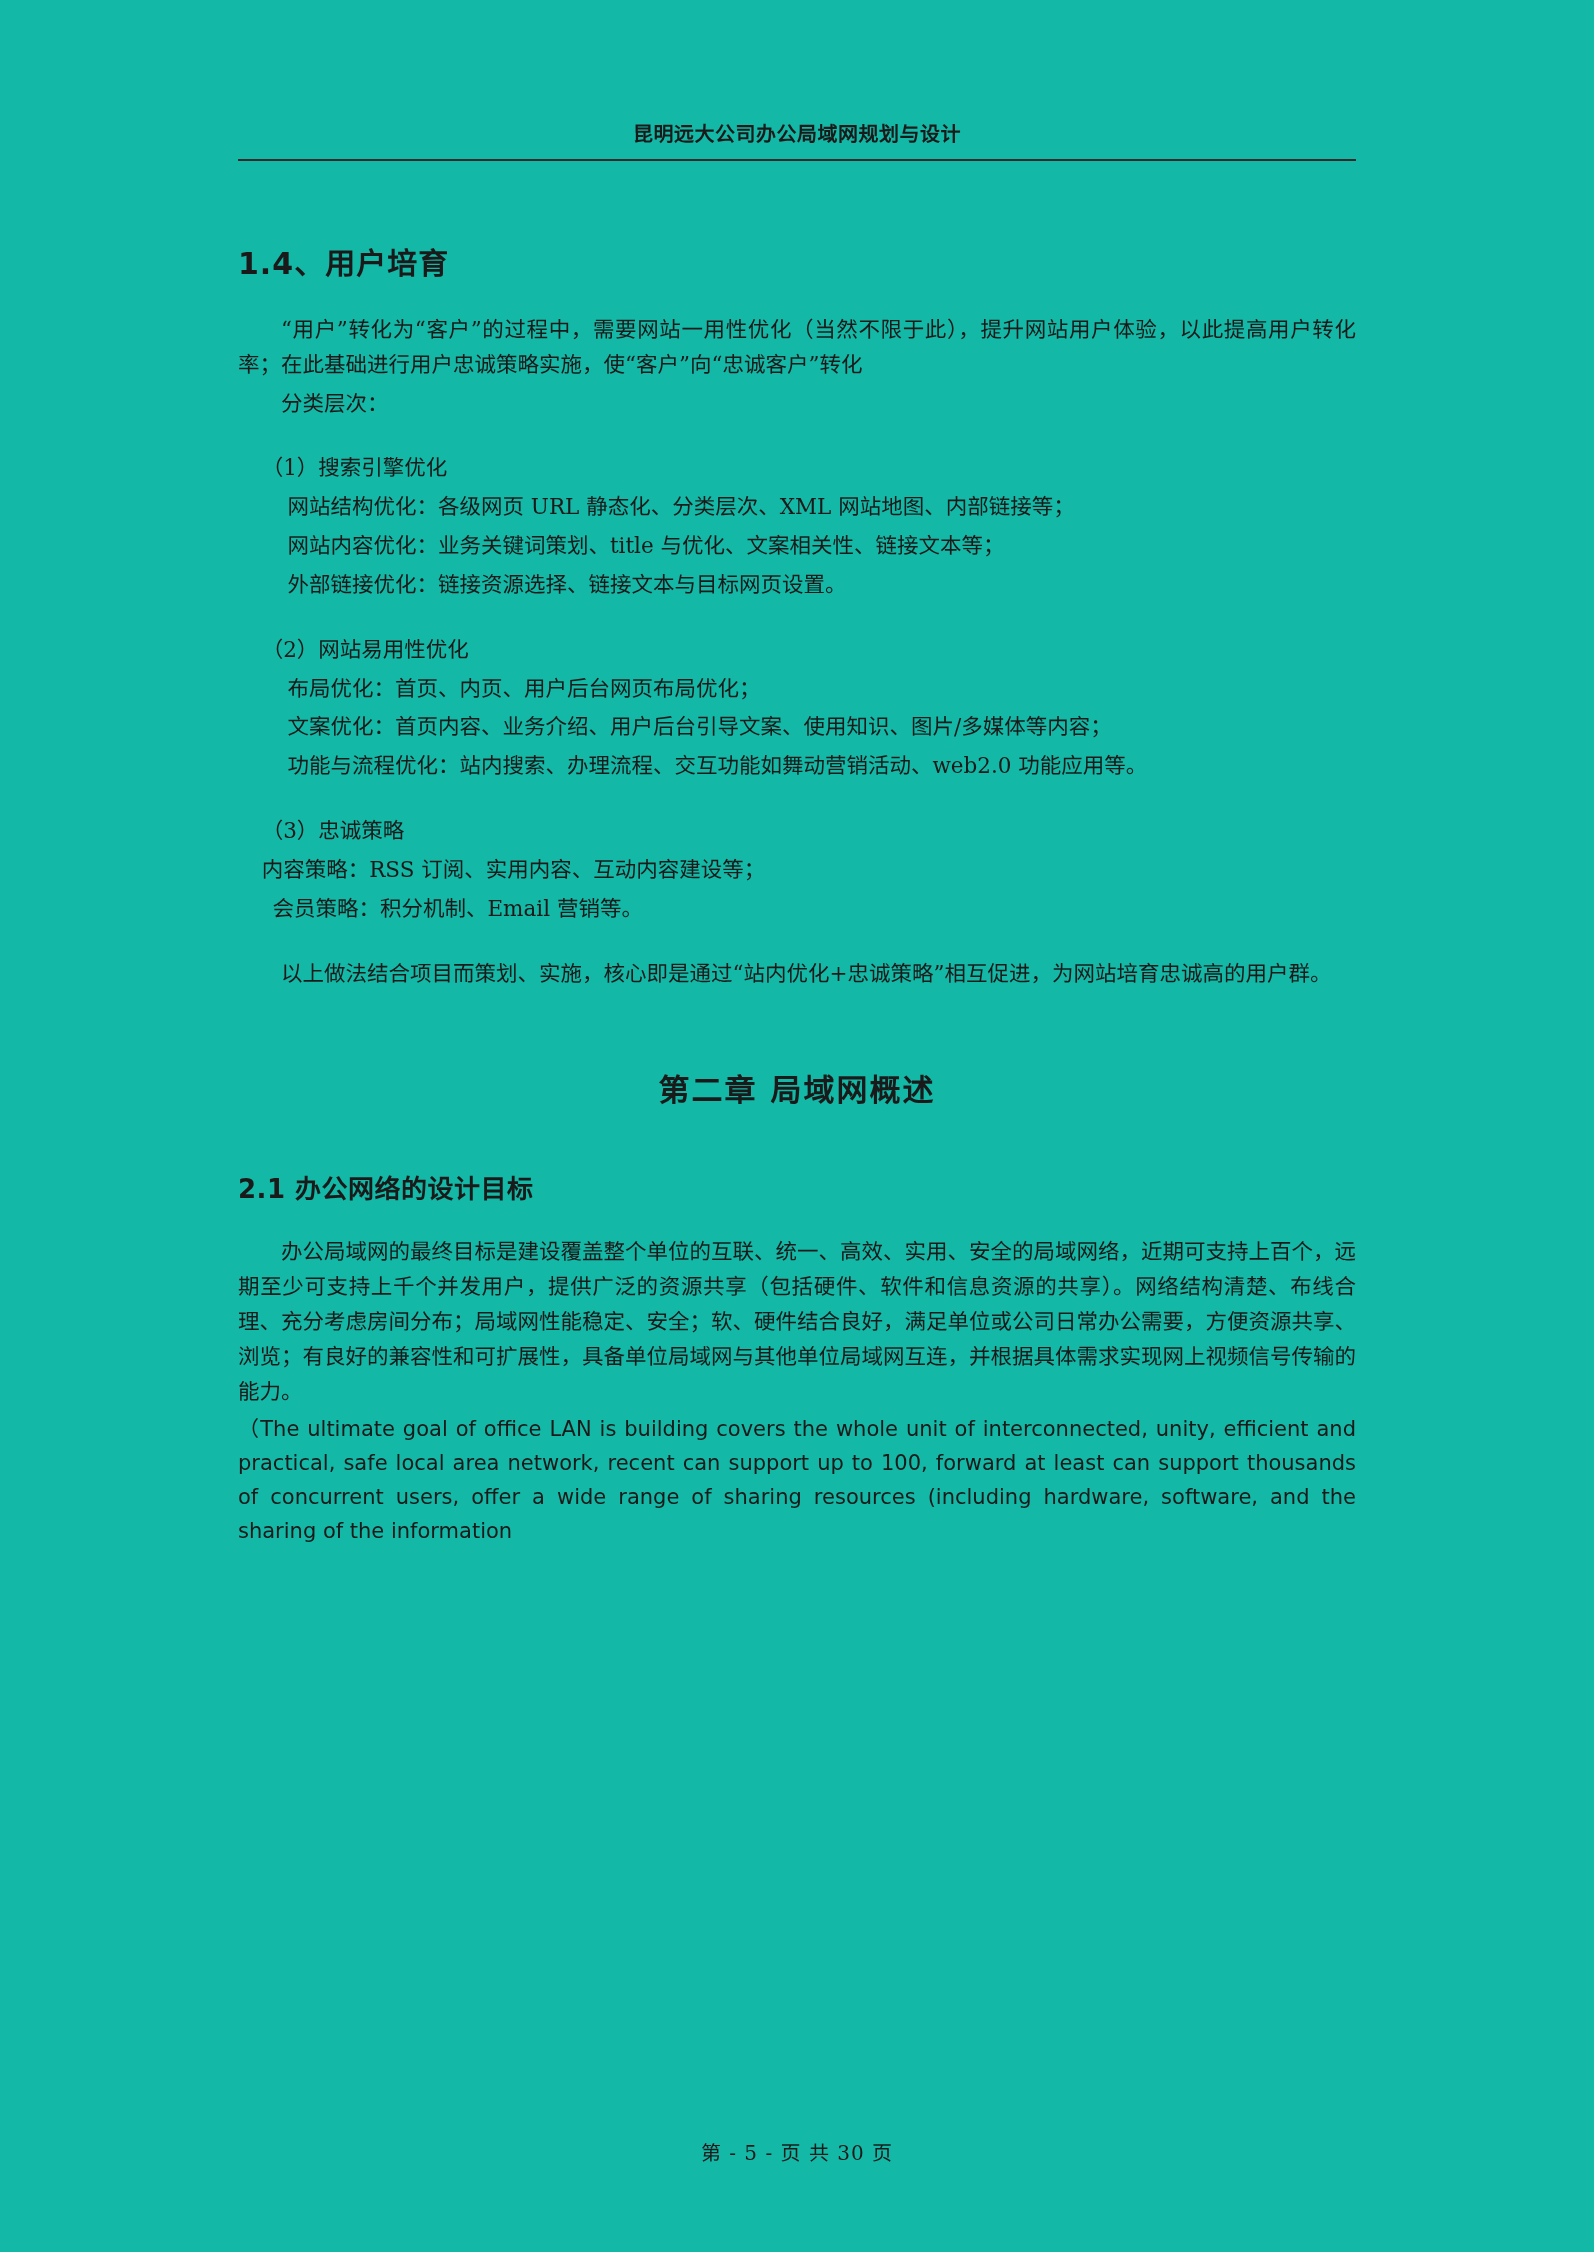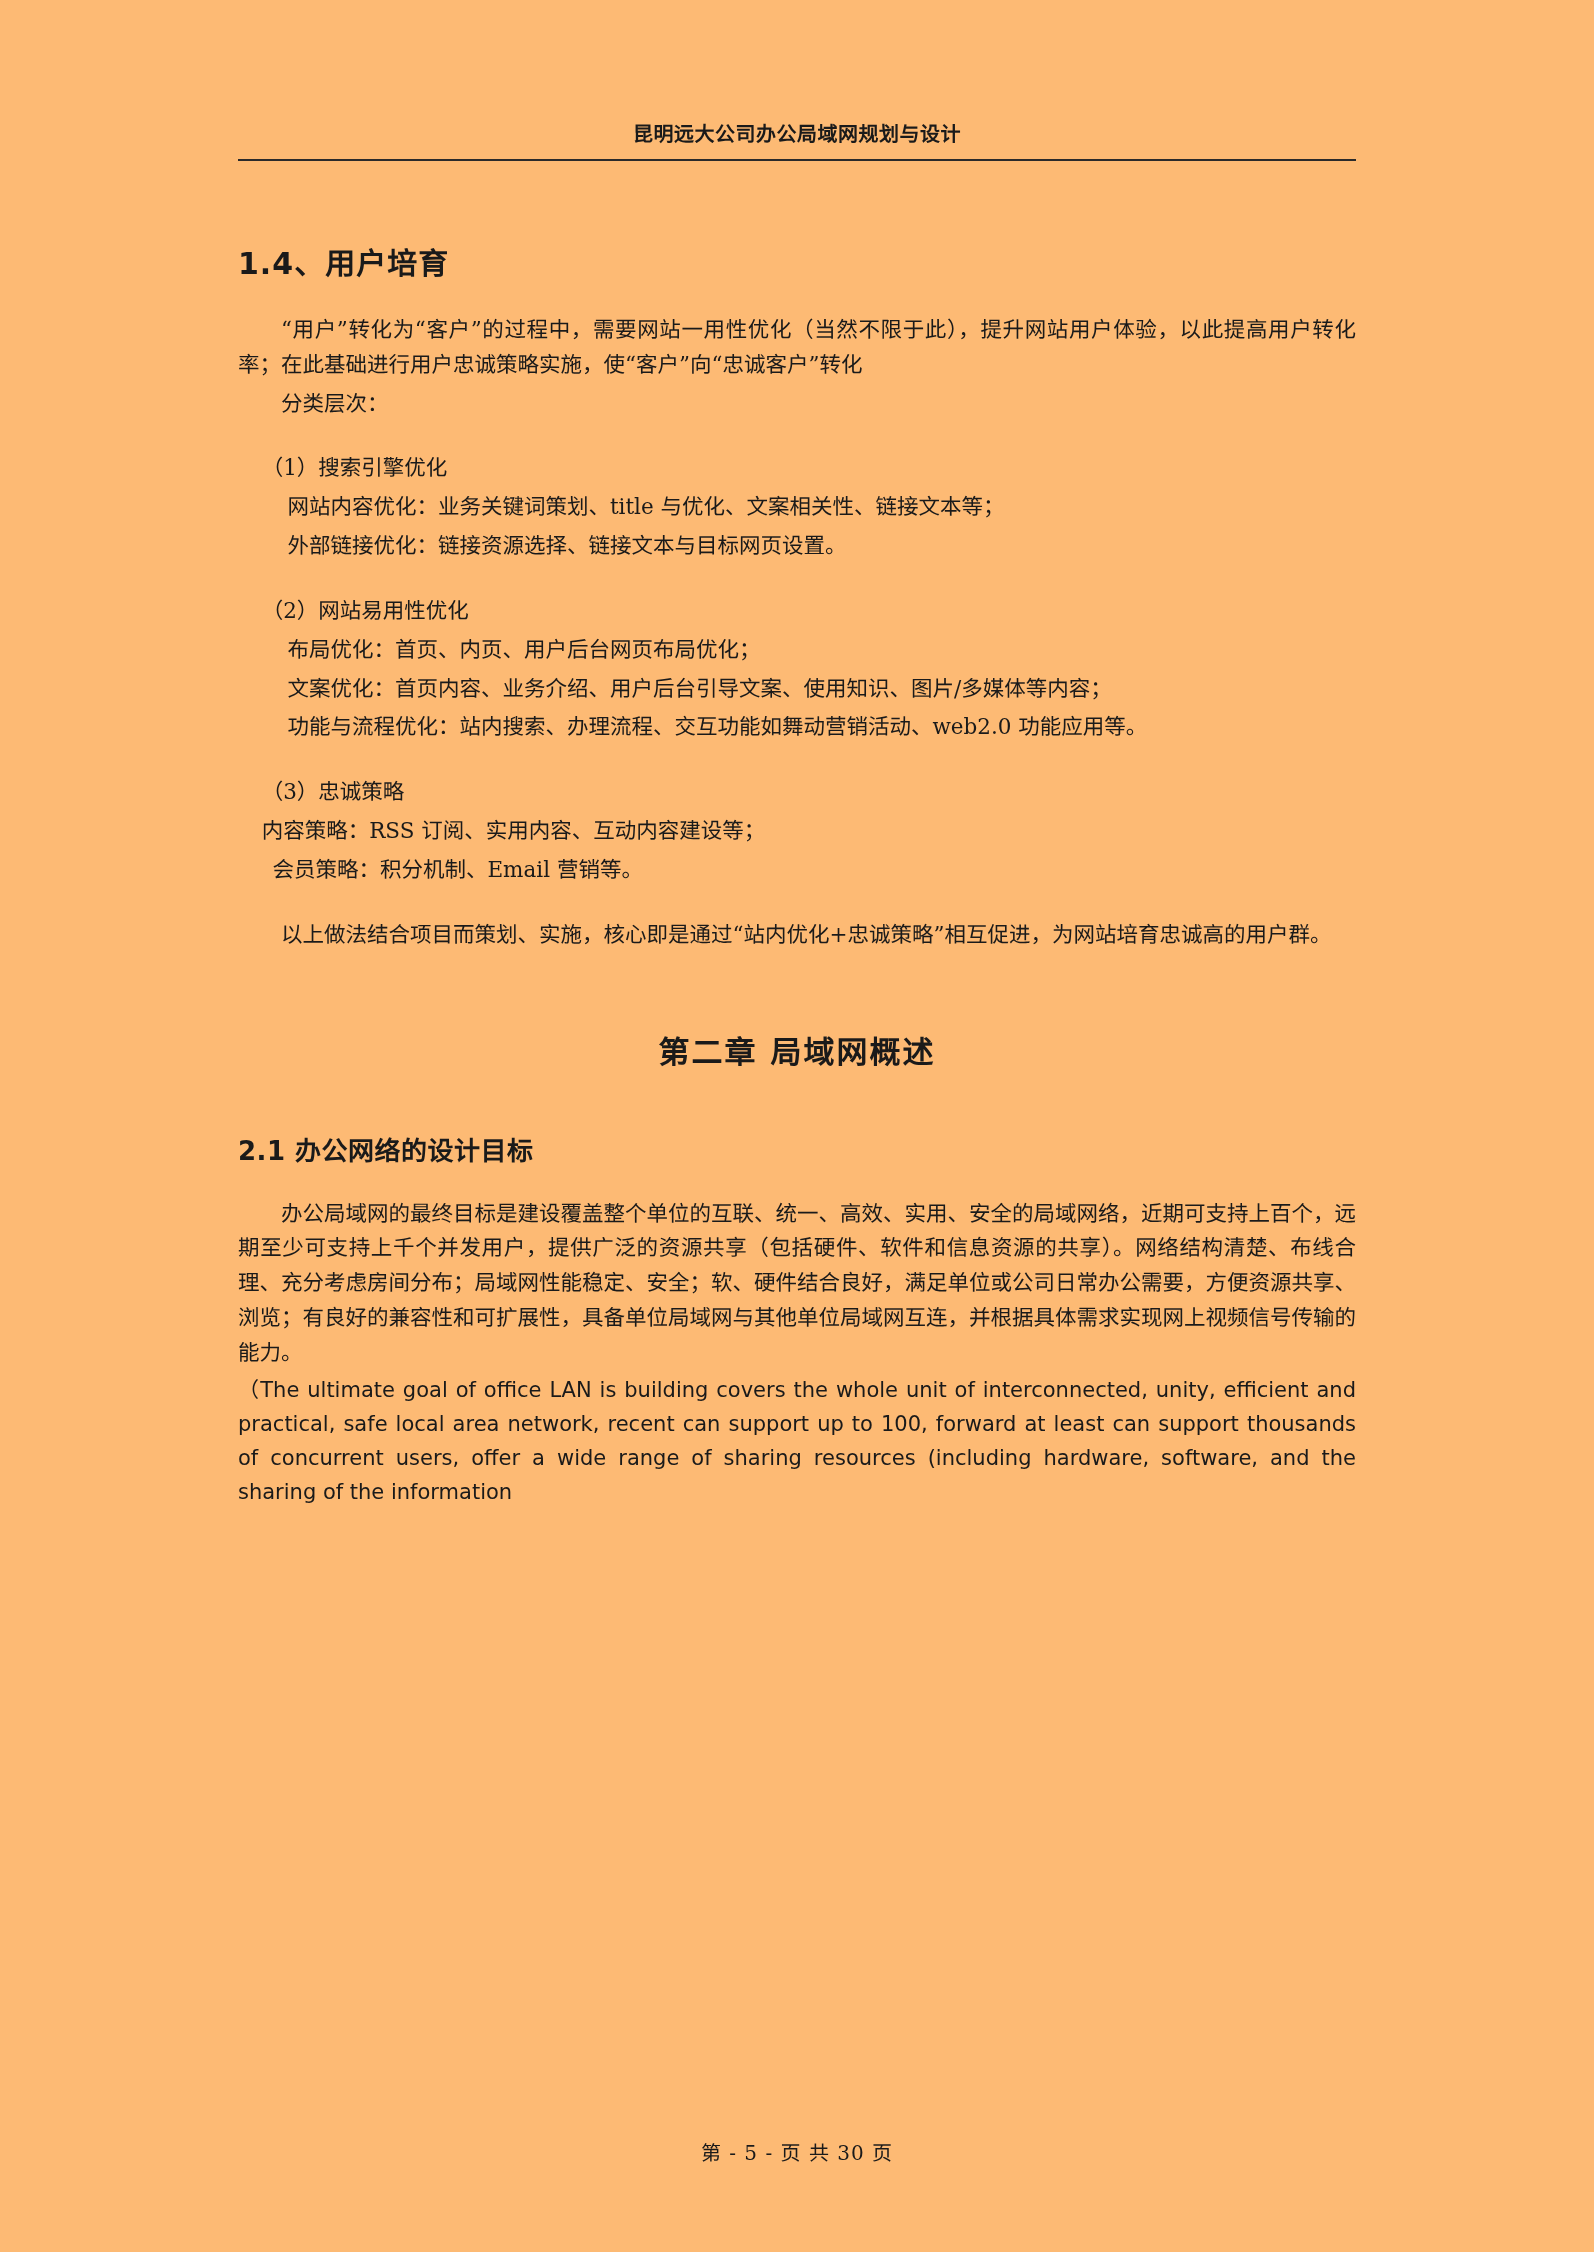--- a/index.html
+++ b/index.html
@@ -3,21 +3,21 @@
 <meta charset="utf-8">
 <style>
   html, body {
     margin: 0;
     padding: 0;
     background: #e8e8e6;
   }
   .page {
     width: 1594px;
     height: 2252px;
-    background: #fdba74;
+    background: #14b8a6;
     position: relative;
     box-sizing: border-box;
     font-family: "DejaVu Serif", "Liberation Serif", serif;
     color: #1a1a1a;
     overflow: hidden;
   }
   .content {
     position: absolute;
     left: 238px;
     right: 238px;
@@ -97,20 +97,21 @@
 
     <div class="doc-header">昆明远大公司办公局域网规划与设计</div>
 
     <h1 class="sec-title">1.4、用户培育</h1>
 
     <p class="indent gap-lg">“用户”转化为“客户”的过程中，需要网站一用性优化（当然不限于此），提升网站用户体验，以此提高用户转化率；在此基础进行用户忠诚策略实施，使“客户”向“忠诚客户”转化</p>
 
     <p class="indent gap-sm">分类层次：</p>
 
     <p class="lvl1 gap-lg">（1）搜索引擎优化</p>
+    <p class="lvl2 gap-sm">网站结构优化：各级网页 URL 静态化、分类层次、XML 网站地图、内部链接等；</p>
     <p class="lvl2 gap-sm">网站内容优化：业务关键词策划、title 与优化、文案相关性、链接文本等；</p>
     <p class="lvl2 gap-sm">外部链接优化：链接资源选择、链接文本与目标网页设置。</p>
 
     <p class="lvl1 gap-lg">（2）网站易用性优化</p>
     <p class="lvl2 gap-sm">布局优化：首页、内页、用户后台网页布局优化；</p>
     <p class="gap-sm" style="text-indent:2.3em;">文案优化：首页内容、业务介绍、用户后台引导文案、使用知识、图片/多媒体等内容；</p>
     <p class="gap-sm" style="text-indent:2.3em;">功能与流程优化：站内搜索、办理流程、交互功能如舞动营销活动、web2.0 功能应用等。</p>
 
     <p class="lvl1 gap-lg">（3）忠诚策略</p>
     <p class="gap-sm" style="padding-left:1.1em;">内容策略：RSS 订阅、实用内容、互动内容建设等；</p>

